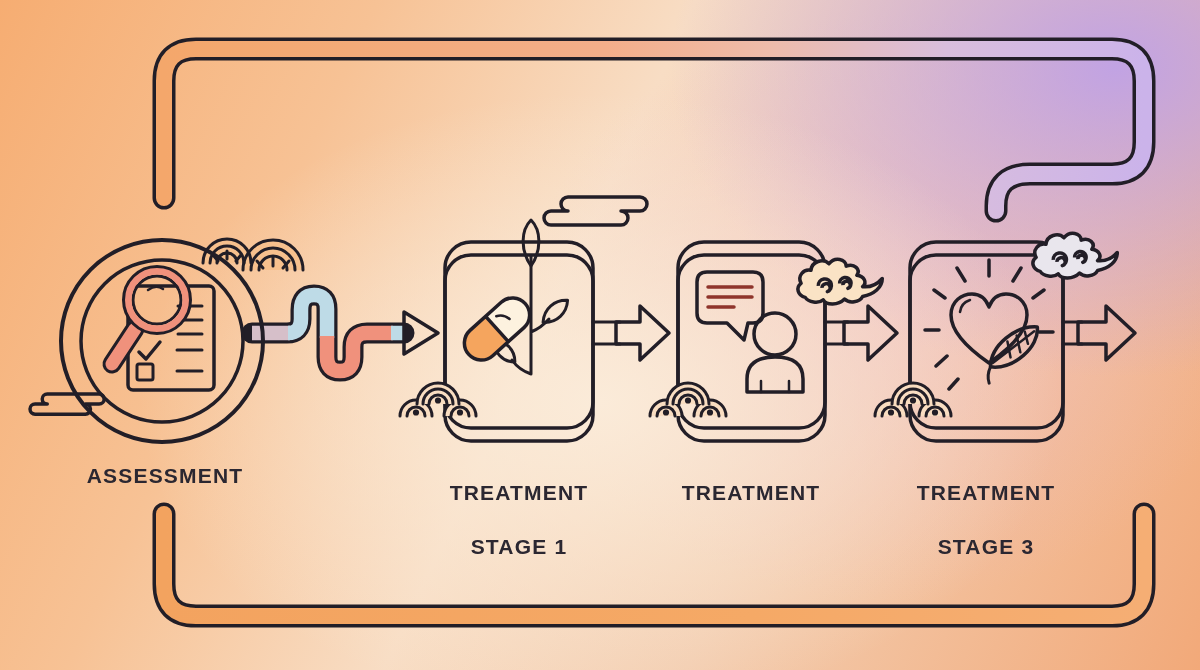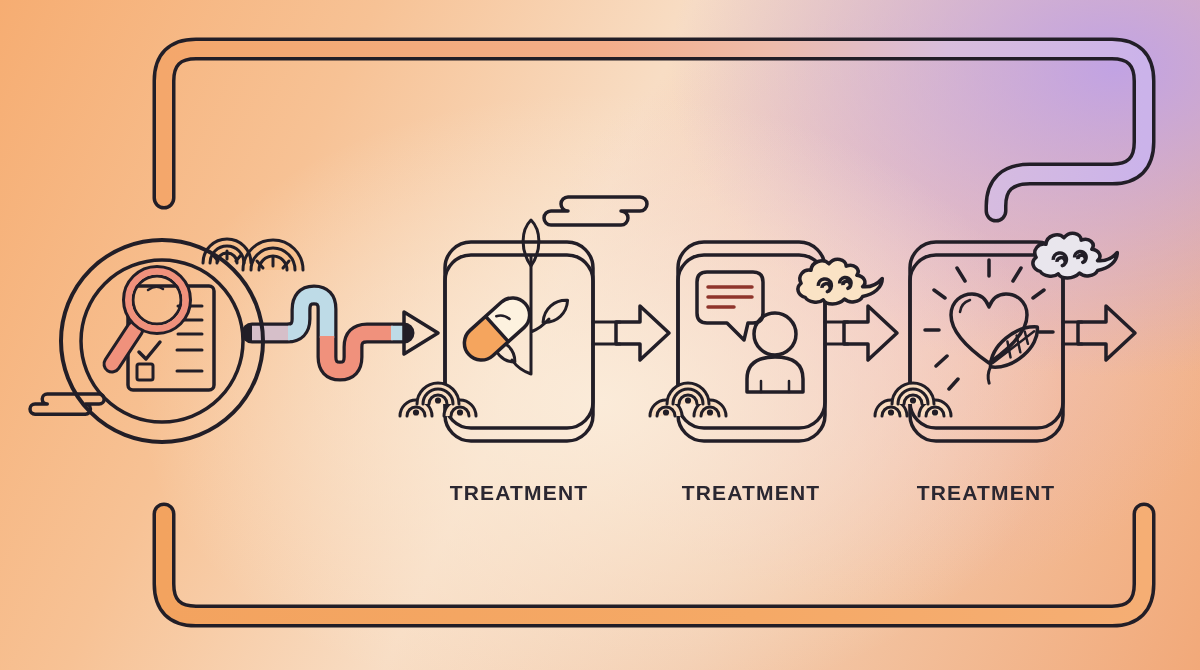--- a/index.html
+++ b/index.html
@@ -185,26 +185,29 @@
     <g>
       <path class="ink" stroke-width="3" d="M825,322 H848 M825,344 H848"></path>
       <path class="ink" stroke-width="3.5" d="M844,322 H868 V306 L897,333 L868,360 V344 H844 Z" fill="#ef8471"></path>
     </g>
     <g>
       <path class="ink" stroke-width="3" d="M1063,322 H1082 M1063,344 H1082"></path>
       <path class="ink" stroke-width="3.5" d="M1078,322 H1106 V306 L1135,333 L1106,360 V344 H1078 Z" fill="#c7b4e8"></path>
     </g>
   </svg>
 
+  <div class="lbl" style="left:45px;top:462px;width:240px;">ASSESSMENT</div>
 
   <div class="lbl" style="left:429px;top:452px;width:180px;">
     <div>TREATMENT</div>
+    <div>STAGE 1</div>
   </div>
 
   <div class="lbl" style="left:661px;top:452px;width:180px;">
     <div>TREATMENT</div>
   </div>
 
   <div class="lbl" style="left:896px;top:452px;width:180px;">
     <div>TREATMENT</div>
+    <div>STAGE 3</div>
   </div>
 
 </div>
 
 </body></html>

